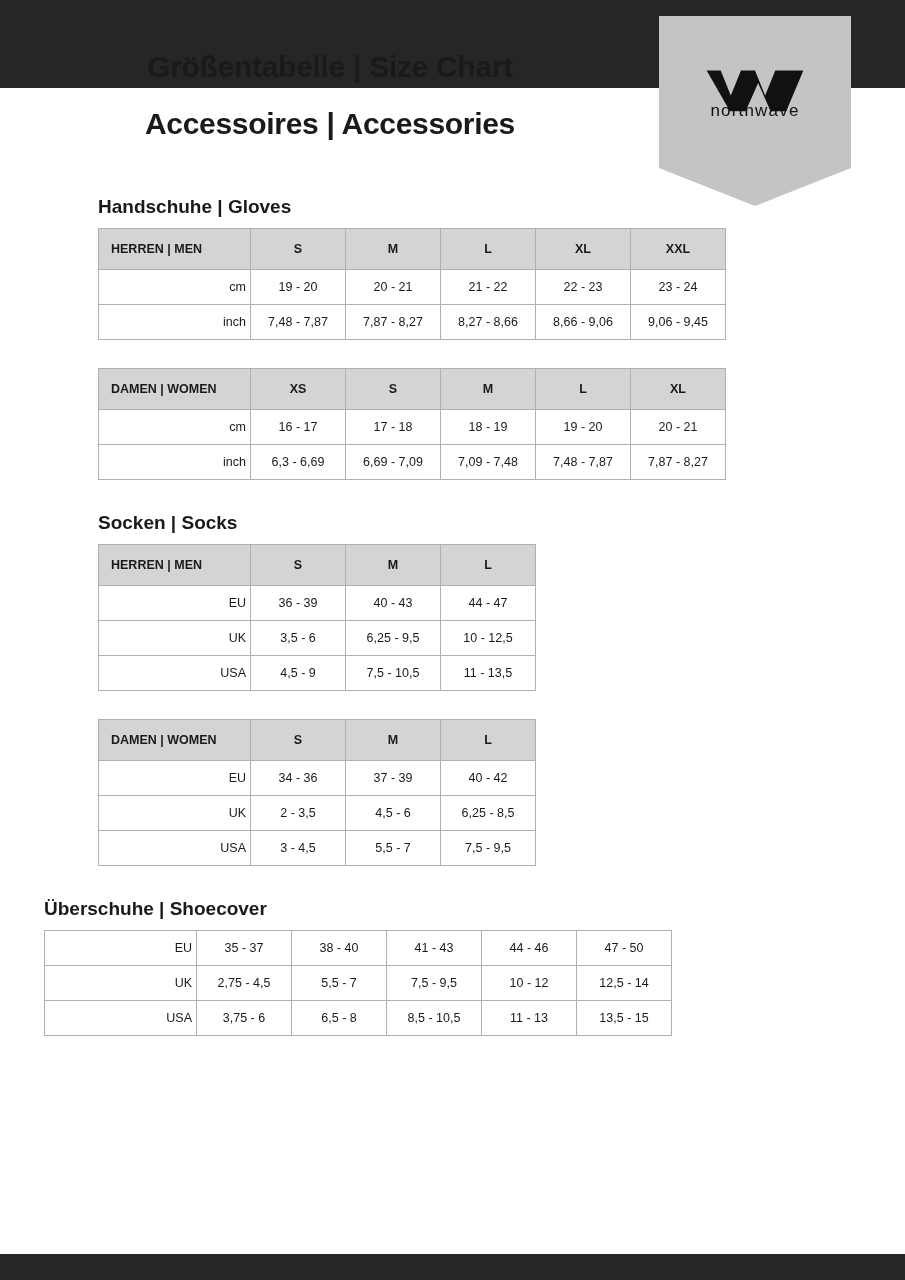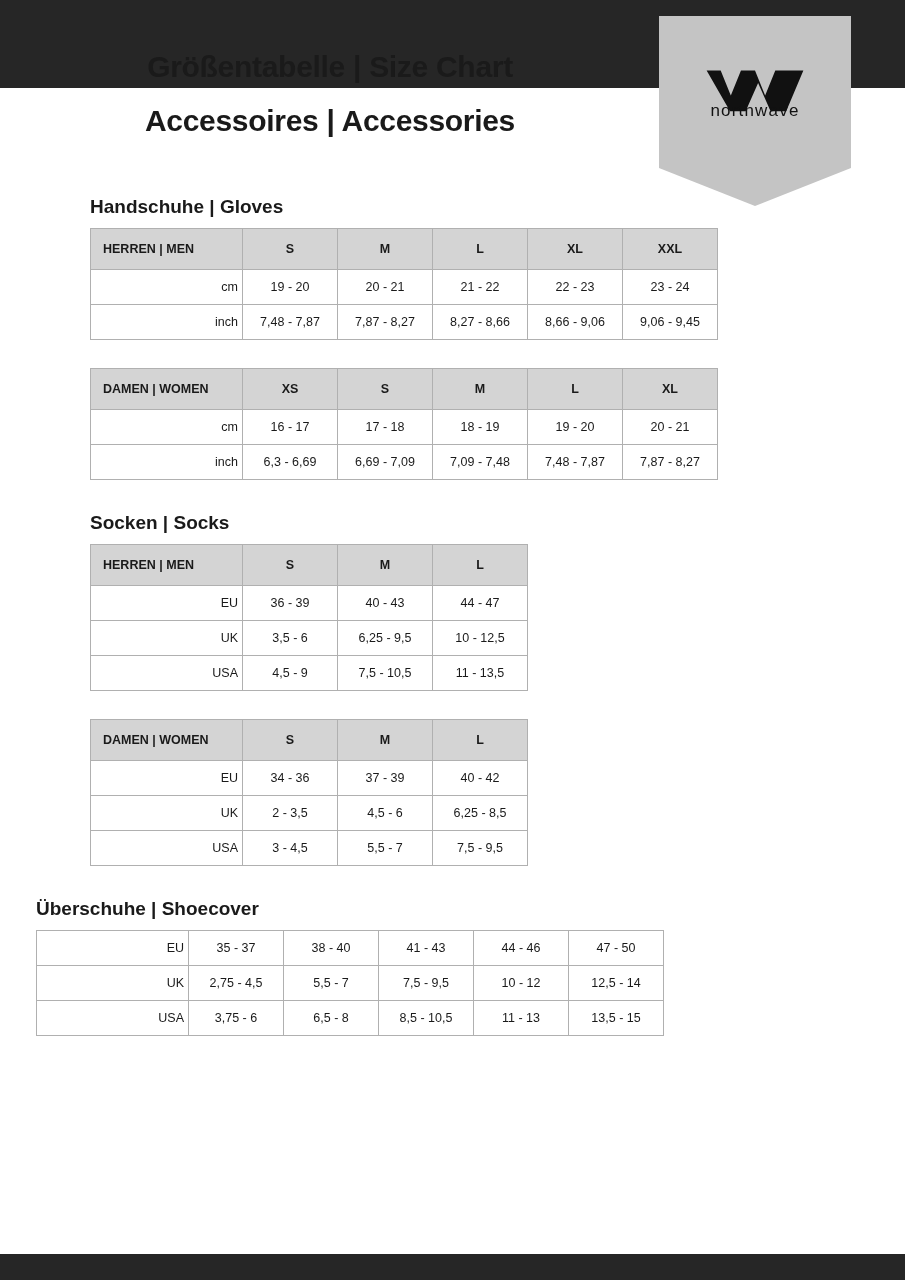--- a/index.html
+++ b/index.html
@@ -36,35 +36,35 @@
     letter-spacing: -0.3px;
     line-height: 42px;
     margin: 0;
   }
   .title-line2 {
     font-size: 30px;
     font-weight: bold;
     color: #1a1a1a;
     letter-spacing: -0.3px;
     line-height: 42px;
-    margin: 0;
-    padding-top: 12px;
+    margin: 11px;
+    padding-top: 4px;
   }
   
   .logo-badge {
     position: absolute;
     top: 16px; left: 659px;
     width: 192px; height: 190px;
     z-index: 6;
   }
   .logo-badge svg { display: block; }
   
   .content {
     position: absolute;
-    top: 196px; left: 4px;
+    top: 196px; left: 12px;
     width: 757px;
   }
   .section { margin: 0 0 0 86px; }
   .section-title {
     font-size: 19px;
     font-weight: bold;
     color: #1a1a1a;
     margin: 0 0 10px 0;
   }
   table.size {

